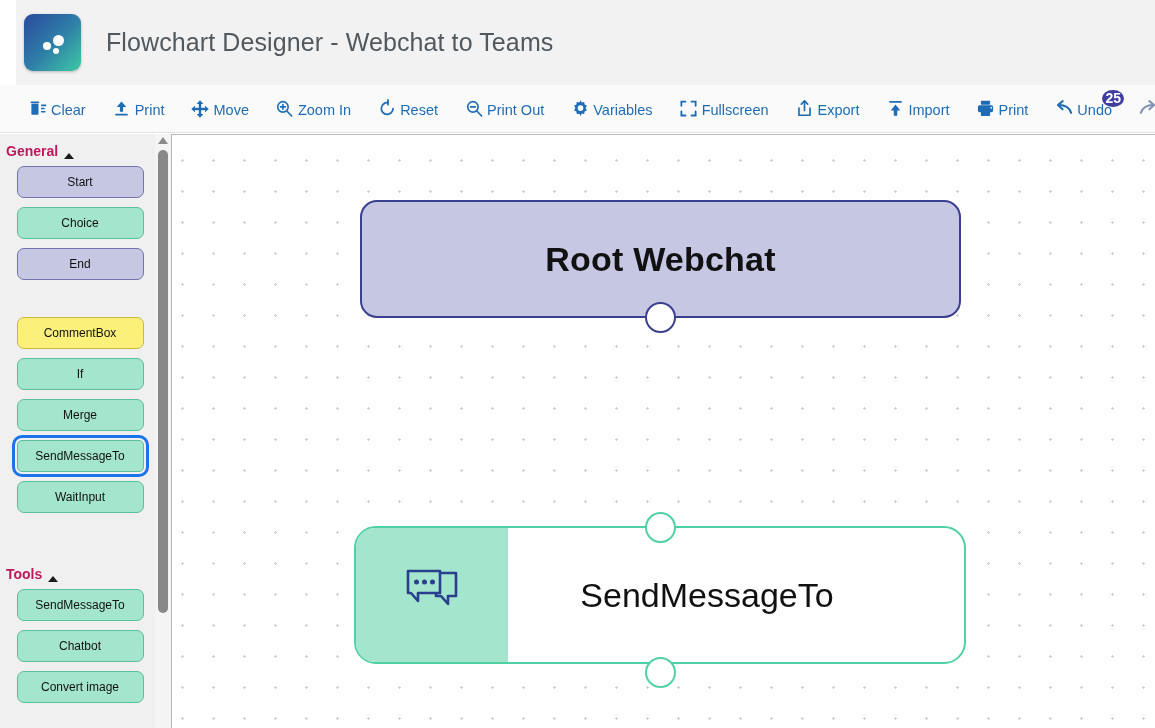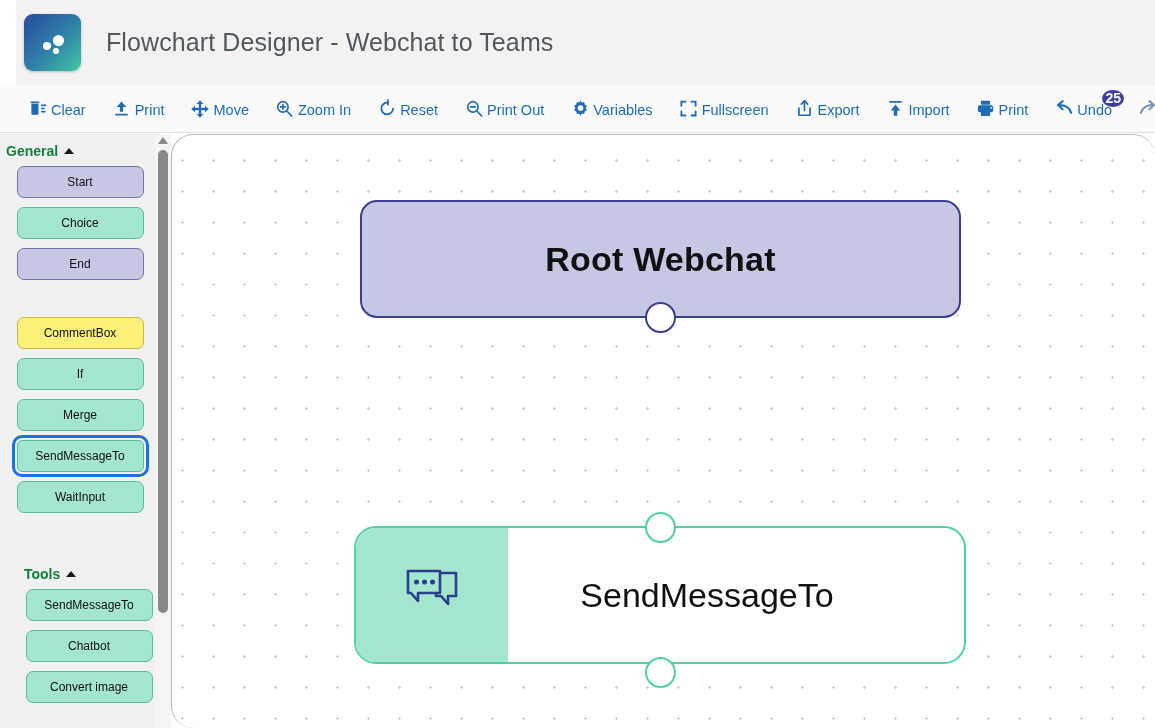--- a/index.html
+++ b/index.html
@@ -77,23 +77,23 @@
   .badge-active  { background: #3f3d9e; }
 
   
   #sidebar {
     position: absolute; left: 0; top: 134px;
     width: 160px; height: 594px;
     background: #f0f0f0;
     overflow: hidden;
   }
   .palette-group-title {
-    font-size: 14px; font-weight: 700; color: #15803d;
+    font-size: 14px; font-weight: 700; color: #be185d;
     padding: 9px 0 7px 6px;
-    display: flex; align-items: center; gap: 6px;
+    display: flex; align-items: flex-end; gap: 6px;
     cursor: pointer; user-select: none;
   }
   .caret-up {
     width: 0; height: 0;
     border-left: 5px solid transparent;
     border-right: 5px solid transparent;
     border-bottom: 6px solid #1b1b1b;
   }
   .palette-item {
     width: 127px; height: 32px;
@@ -104,21 +104,21 @@
     cursor: grab; user-select: none;
   }
   .pi-purple { background: #c5c7e3; border: 1.4px solid #7375ad; }
   .pi-teal   { background: #a3e6cd; border: 1.4px solid #5bbf9c; }
   .pi-yellow { background: #faf07a; border: 1.4px solid #c9b93f; margin-top: 37px; }
   .palette-item.selected {
     outline: 3px solid #1a73e8;
     outline-offset: 2px;
     border-radius: 5px;
   }
-  #tools-group { margin-top: 44px; padding-left: 18px; }
+  #tools-group { margin-top: 44px; }
 
   
   #sidebar-scrollbar {
     position: absolute; left: 155px; top: 134px;
     width: 16px; height: 594px;
     background: #f4f4f4;
     cursor: pointer;
   }
   #scroll-arrow-up {
     position: absolute; left: 3px; top: 3px;
@@ -138,21 +138,20 @@
   #canvas {
     position: absolute; left: 171px; top: 134px;
     width: 984px; height: 594px;
     background-color: #ffffff;
     background-image: radial-gradient(#cfcfcf 1.1px, transparent 1.2px);
     background-size: 31px 31px;
     background-position: 26px 10px;
     border-top: 1px solid #b9b9b9;
     border-left: 1px solid #b9b9b9;
     overflow: hidden;
-    border-radius: 22px;
   }
 
   .node { position: absolute; }
 
   
   #node-root {
     left: 188px; top: 65px;
     width: 601px; height: 118px;
     background: #c5c7e3;
     border: 2.5px solid #3b3f8f;

